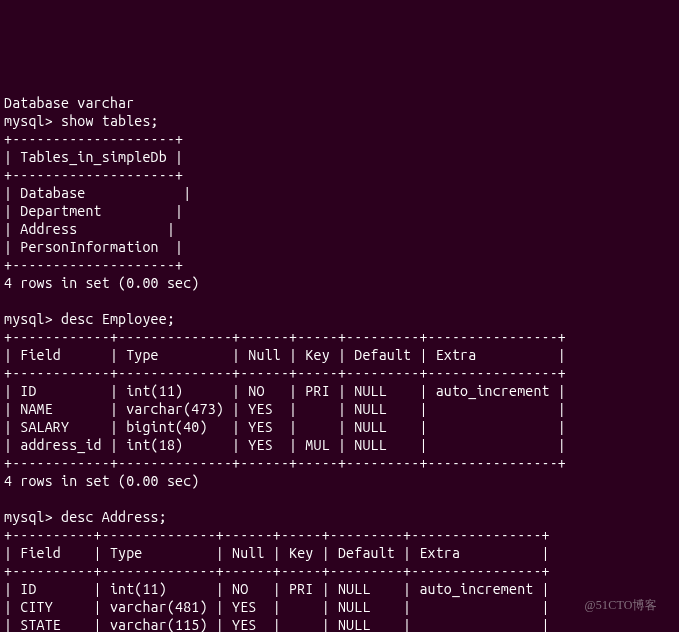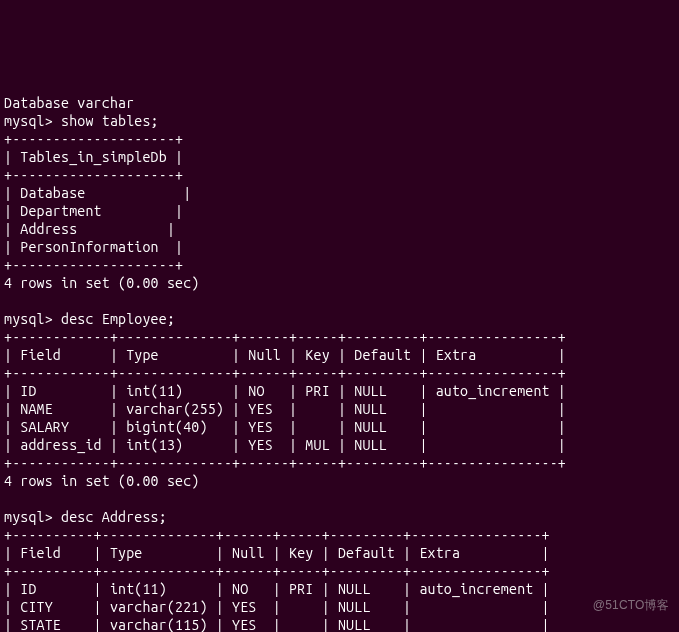--- a/index.html
+++ b/index.html
@@ -14,23 +14,23 @@
       width: 679px;
       height: 632px;
       overflow: hidden;
       position: relative;
       letter-spacing: 0.2px;
     }
     .term { display: block; }
     .watermark {
       position: absolute;
       bottom: 18px;
-      right: 10px;
+      right: 22px;
       color: rgba(200,200,200,0.55);
-      font-family: Liberation Sans, sans-serif;
+      font-family: Liberation Serif, serif;
       font-size: 12px;
       margin-top: 45px;
     }
   </style>
 </head>
 <body>
 
 
 
 <div class="term">
@@ -44,32 +44,32 @@
 <span>| Address           |</span>
 <span>| PersonInformation  |</span>
 <span>+--------------------+</span>
 <span>4 rows in set (0.00 sec)</span>
 <span></span>
 <span>mysql&gt; desc Employee;</span>
 <span>+------------+--------------+------+-----+---------+----------------+</span>
 <span>| Field      | Type         | Null | Key | Default | Extra          |</span>
 <span>+------------+--------------+------+-----+---------+----------------+</span>
 <span>| ID         | int(11)      | NO   | PRI | NULL    | auto_increment |</span>
-<span>| NAME       | varchar(255) | YES  |     | NULL    |                |</span>
+<span>| NAME       | varchar(473) | YES  |     | NULL    |                |</span>
 <span>| SALARY     | bigint(40)   | YES  |     | NULL    |                |</span>
-<span>| address_id | int(13)      | YES  | MUL | NULL    |                |</span>
+<span>| address_id | int(18)      | YES  | MUL | NULL    |                |</span>
 <span>+------------+--------------+------+-----+---------+----------------+</span>
 <span>4 rows in set (0.00 sec)</span>
 <span></span>
 <span>mysql&gt; desc Address;</span>
 <span>+----------+--------------+------+-----+---------+----------------+</span>
 <span>| Field    | Type         | Null | Key | Default | Extra          |</span>
 <span>+----------+--------------+------+-----+---------+----------------+</span>
 <span>| ID       | int(11)      | NO   | PRI | NULL    | auto_increment |</span>
-<span>| CITY     | varchar(221) | YES  |     | NULL    |                |</span>
+<span>| CITY     | varchar(481) | YES  |     | NULL    |                |</span>
 <span>| STATE    | varchar(115) | YES  |     | NULL    |                |</span>
 
 
 
 
 </div>
 
 <div class="watermark">@51CTO博客</div>
 
 

